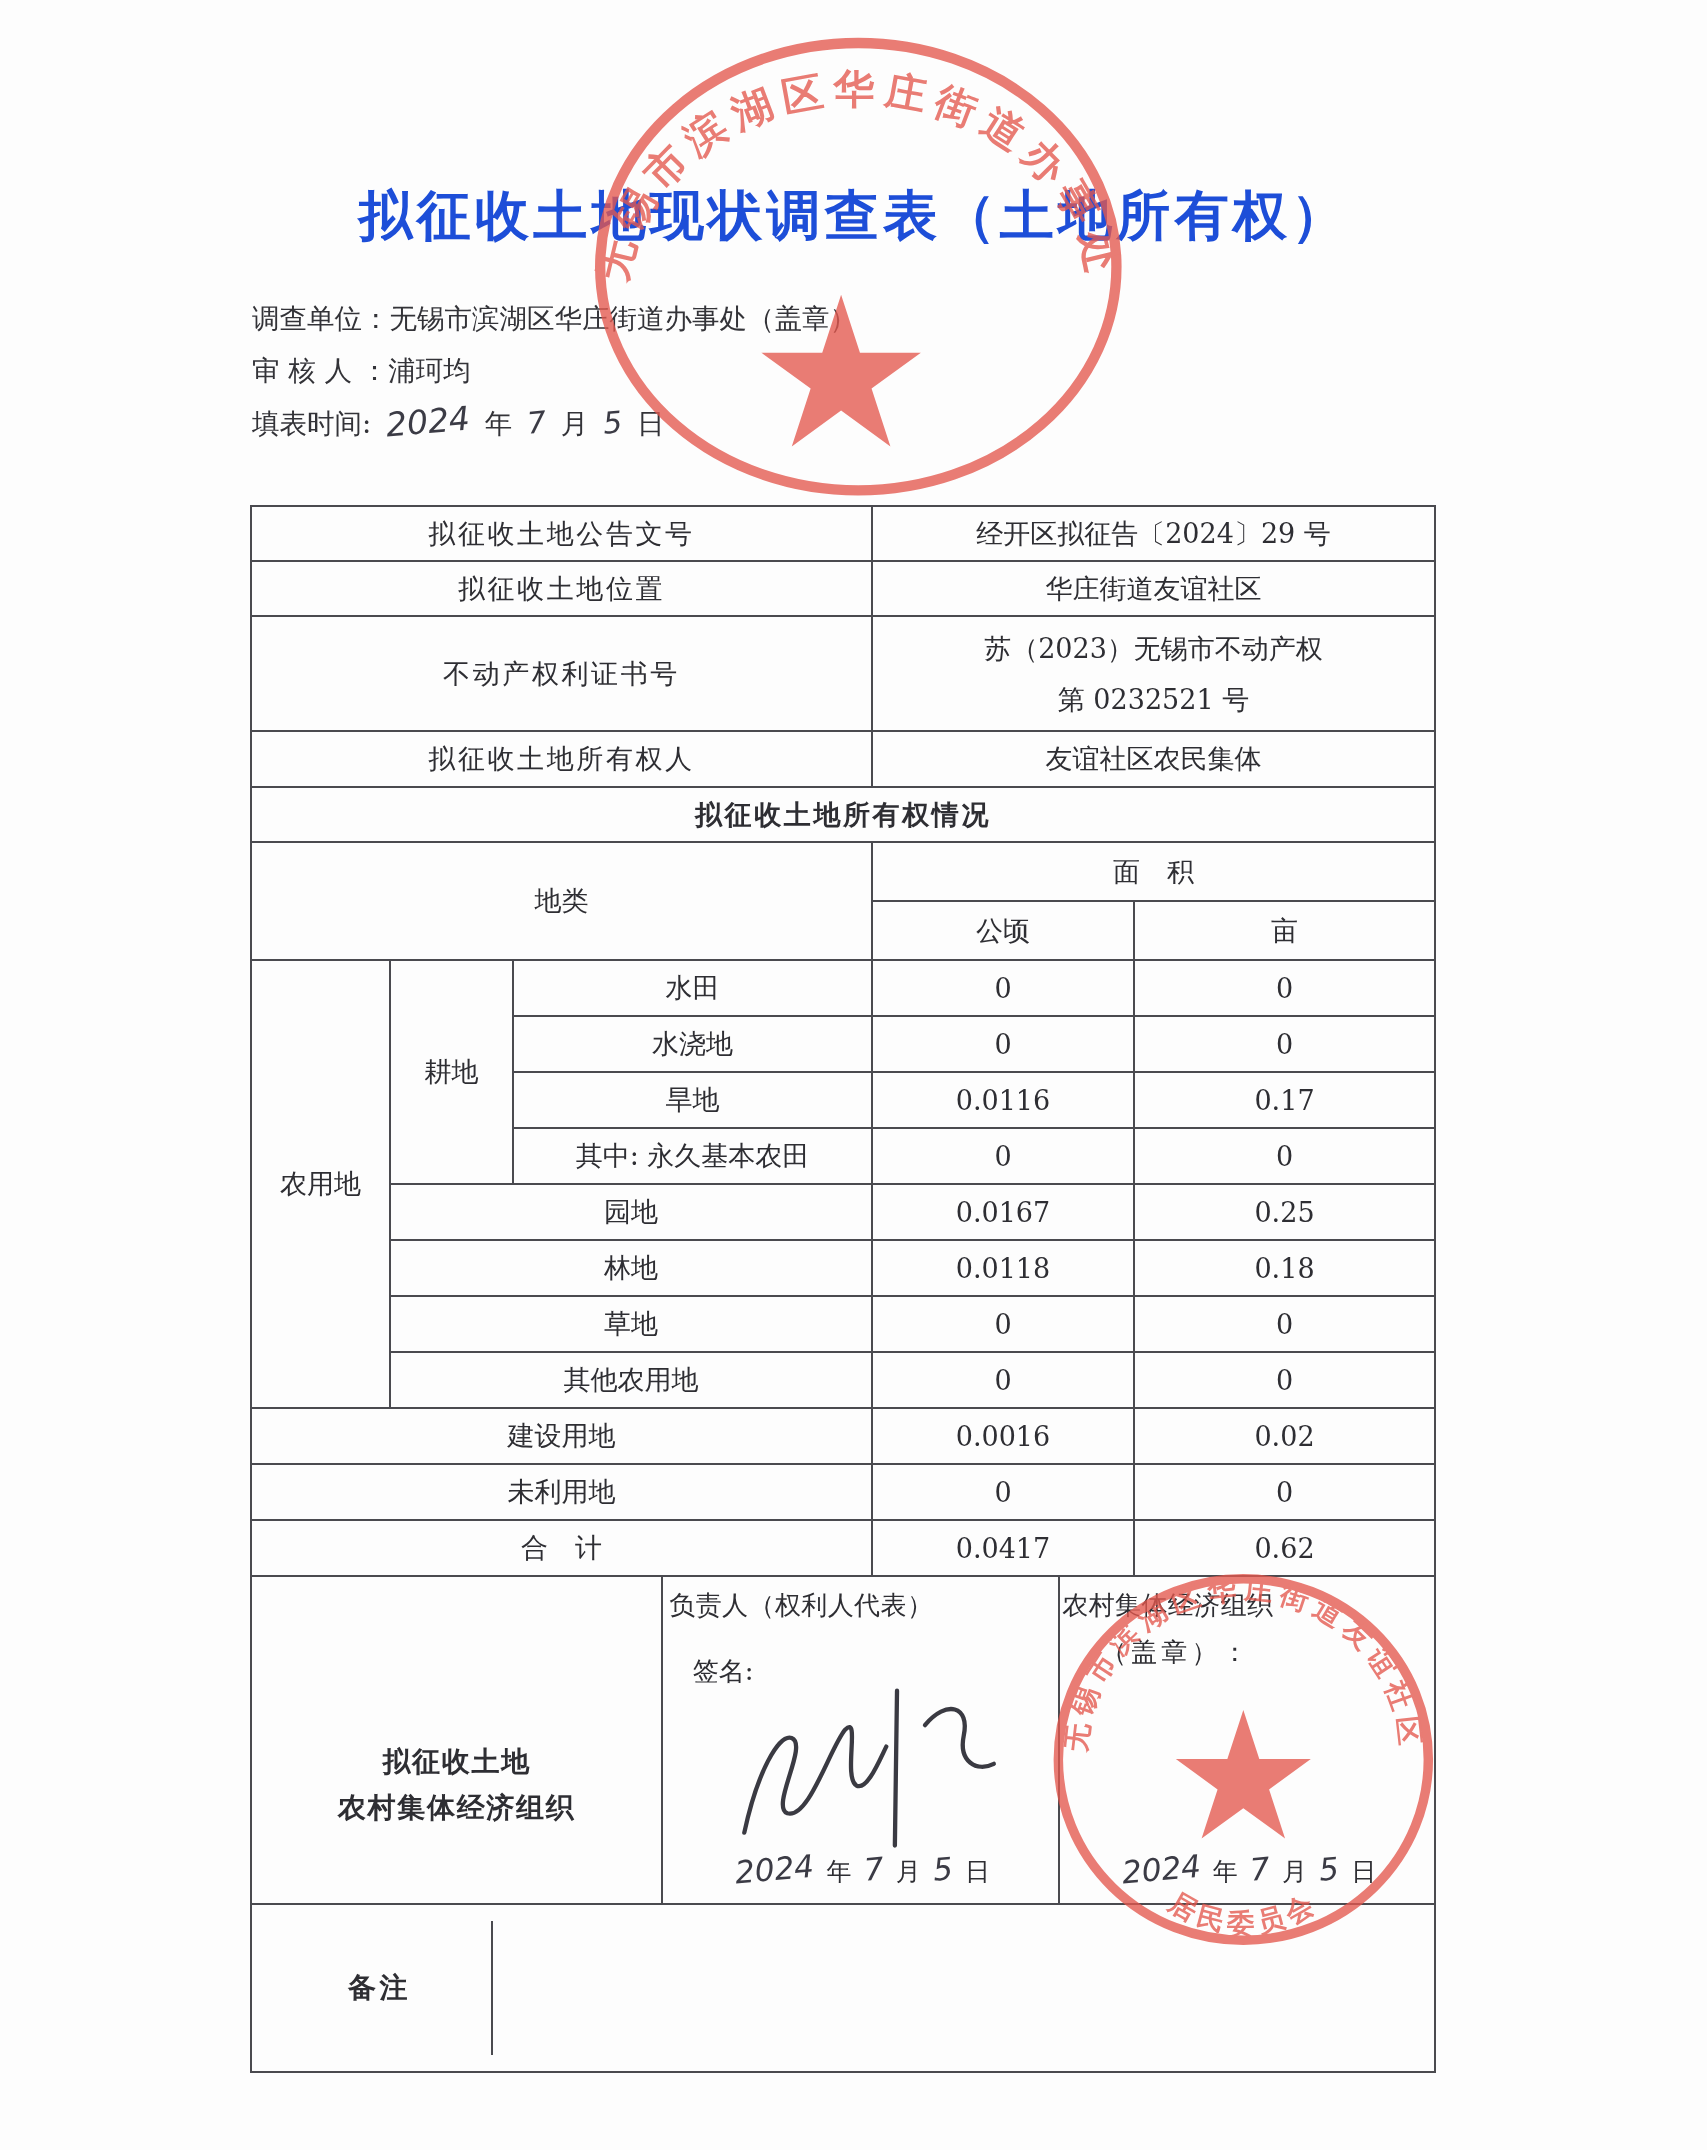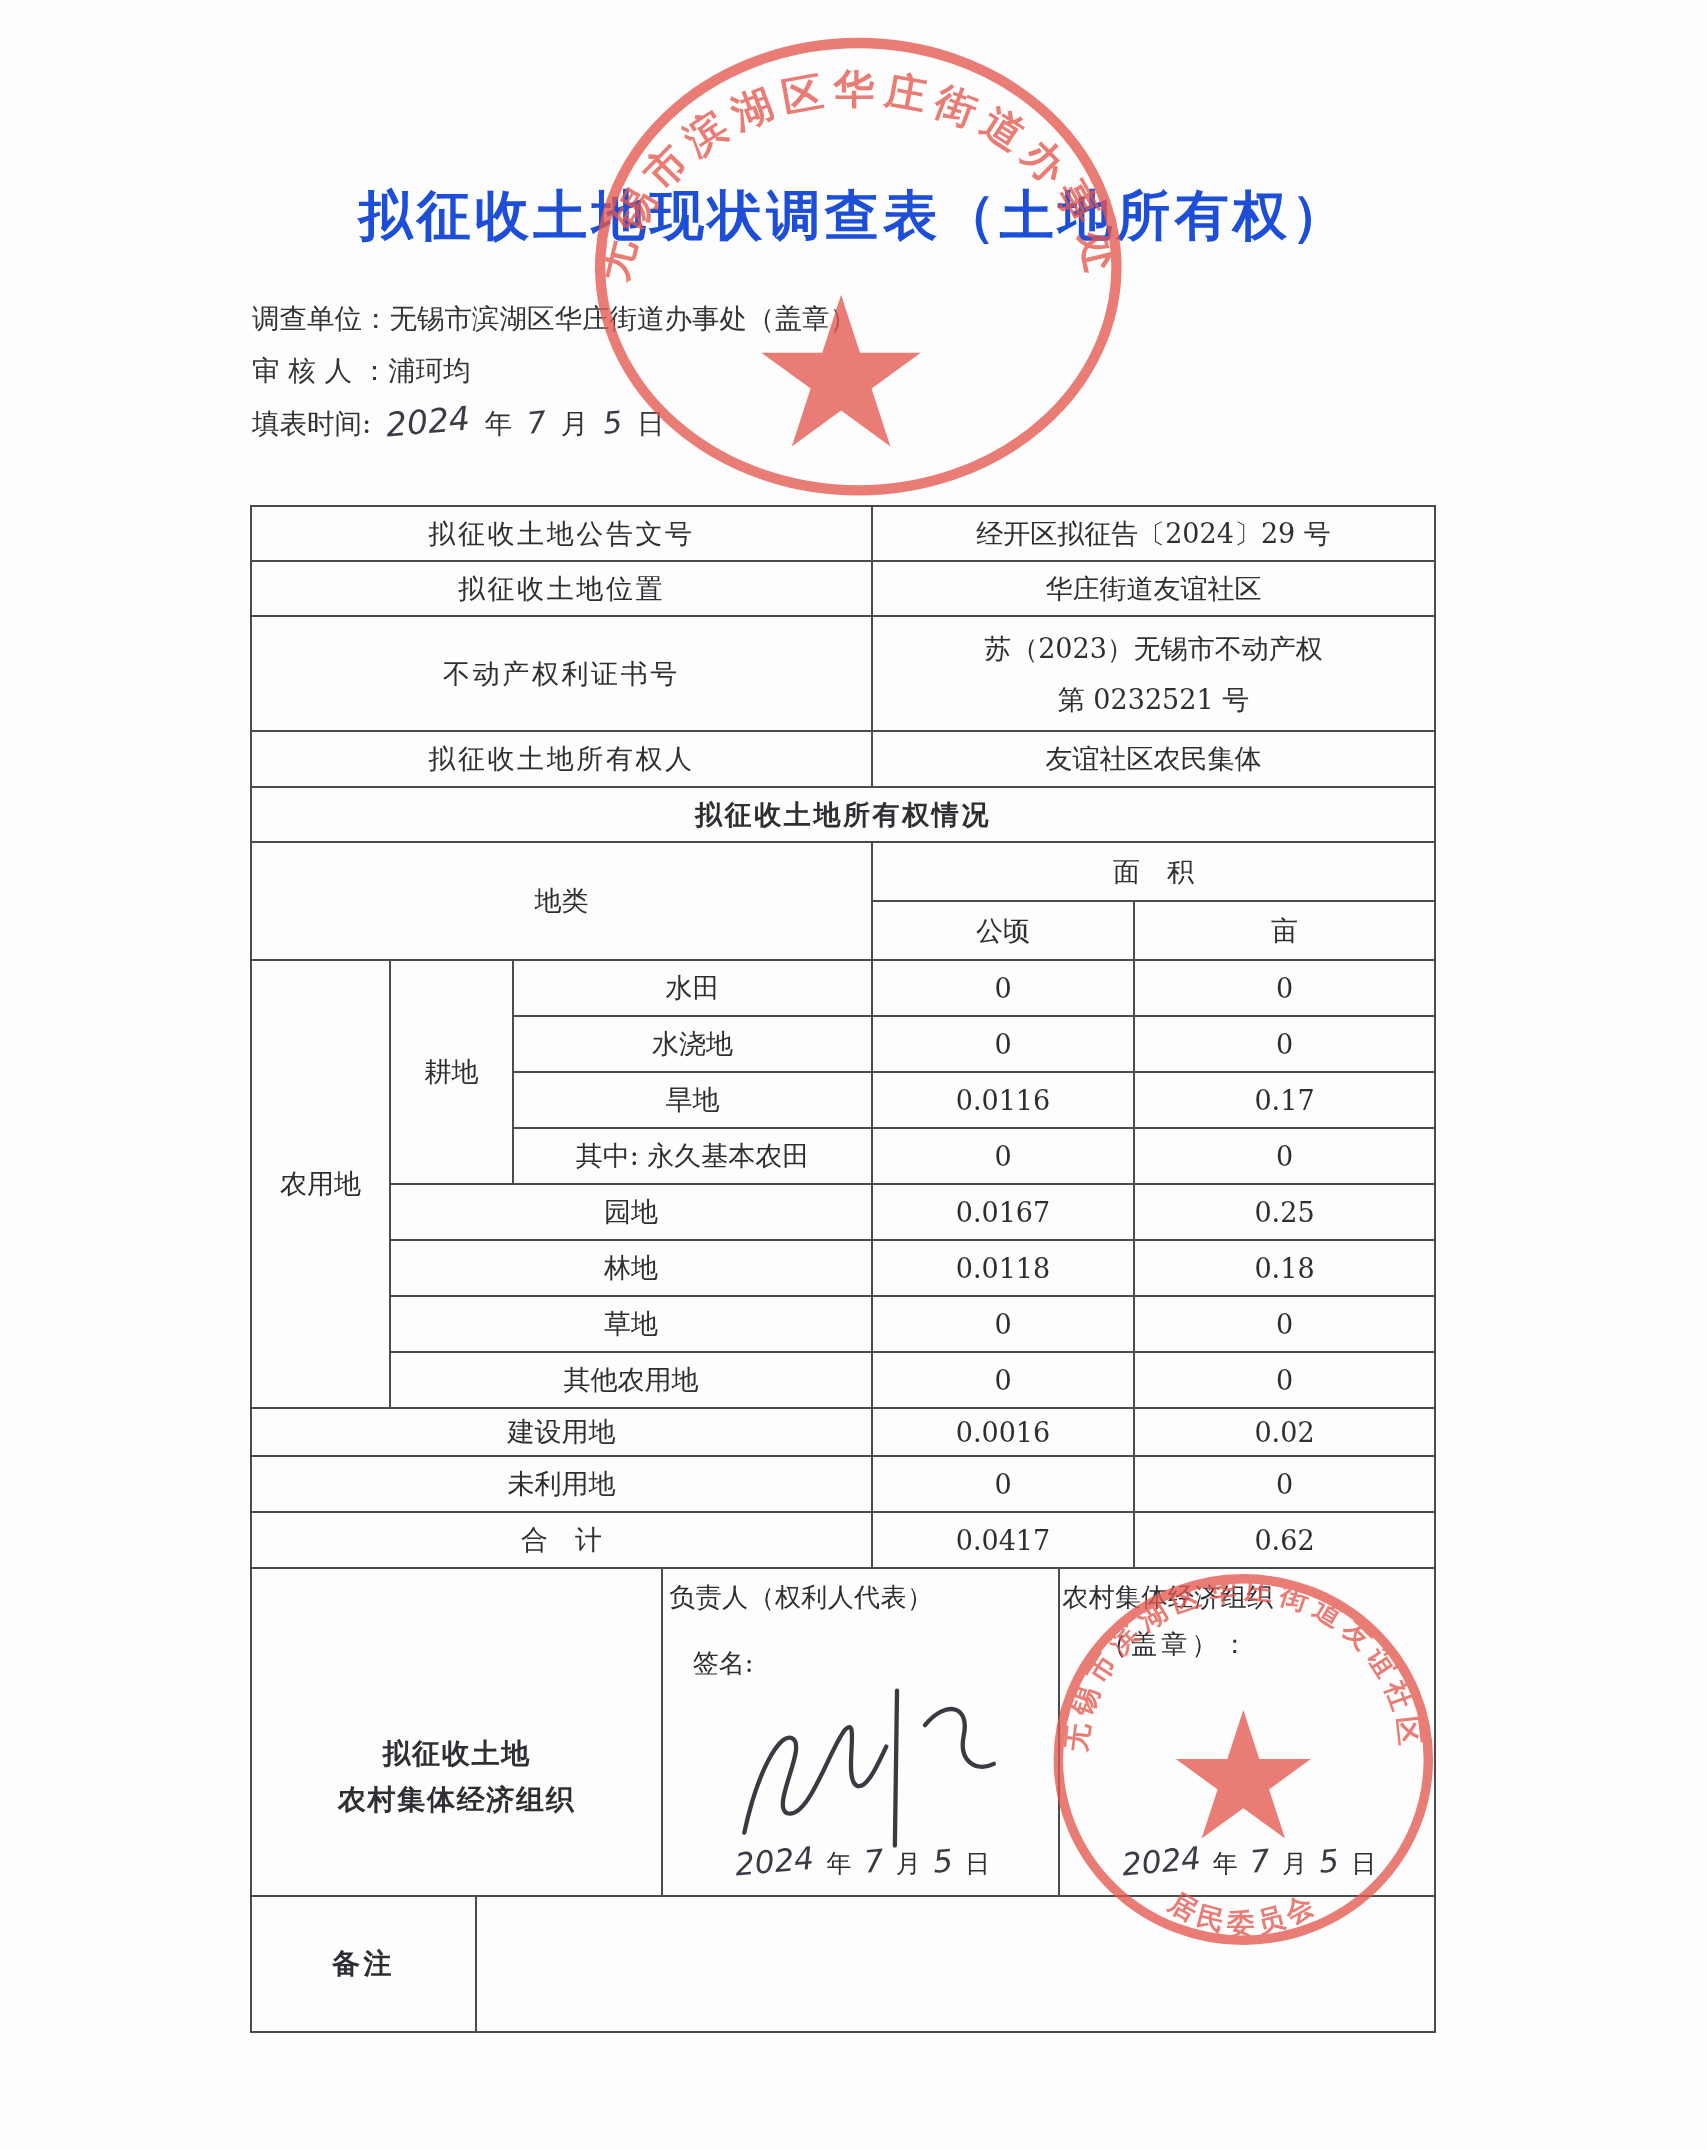--- a/index.html
+++ b/index.html
@@ -171,21 +171,21 @@
     <tr style="height:56px">
       <td colspan="2">草地</td>
       <td class="val">0</td>
       <td class="val">0</td>
     </tr>
     <tr style="height:56px">
       <td colspan="2">其他农用地</td>
       <td class="val">0</td>
       <td class="val">0</td>
     </tr>
-    <tr style="height:48px">
+    <tr style="height:56px">
       <td colspan="3">建设用地</td>
       <td class="val">0.0016</td>
       <td class="val">0.02</td>
     </tr>
     <tr style="height:56px">
       <td colspan="3">未利用地</td>
       <td class="val">0</td>
       <td class="val">0</td>
     </tr>
     <tr style="height:56px">
@@ -221,21 +221,21 @@
               <span class="hw">7</span>
               <span>月</span>
               <span class="hw">5</span>
               <span>日</span>
             </div>
           </div>
         </div>
       </td>
     </tr>
     <tr style="height:134px">
-      <td colspan="5" style="padding:0;">
+      <td colspan="5" style="padding:16px;">
         <div class="remarkwrap">
           <div class="remark-label">备注</div>
           <div class="remark-value"></div>
         </div>
       </td>
     </tr>
   </tbody>
     </table>
 
   <svg class="overlay" width="1708" height="2416" viewBox="0 0 3970 5616">

